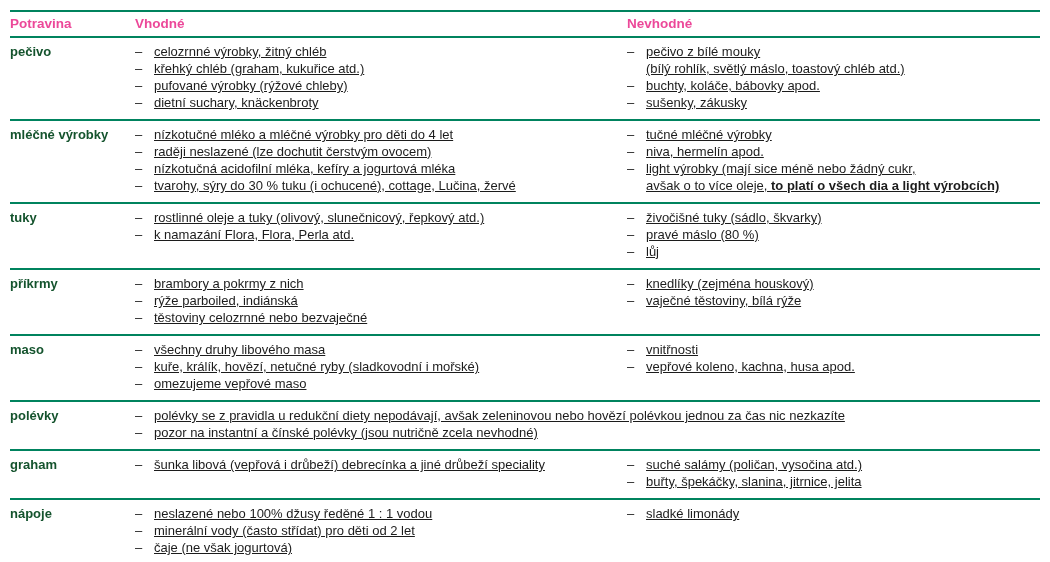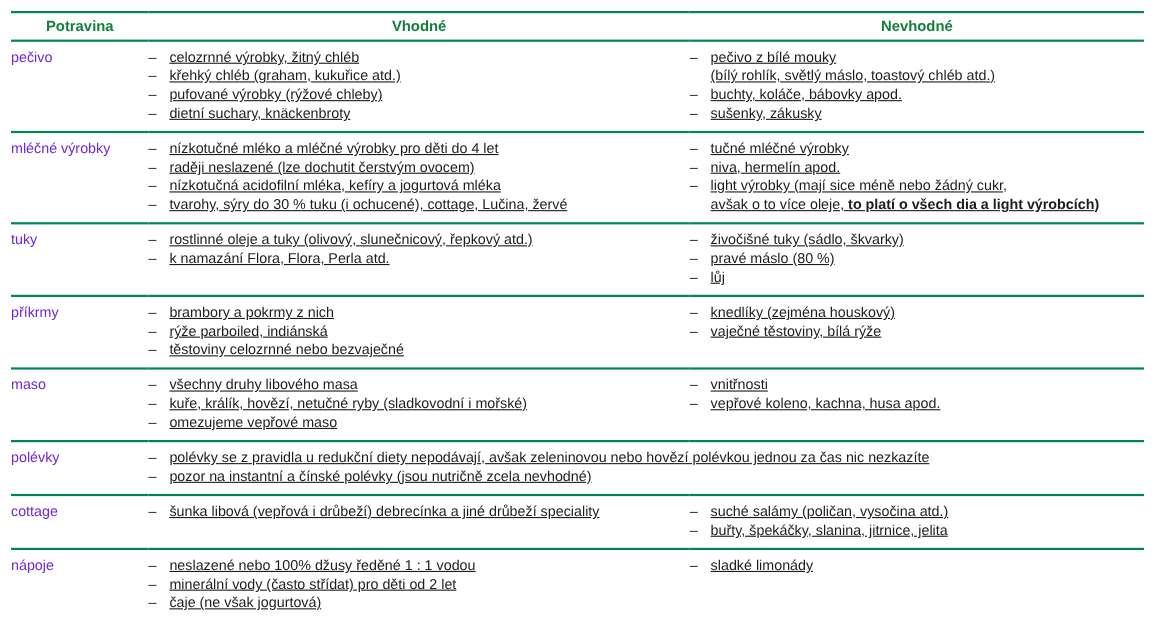--- a/index.html
+++ b/index.html
@@ -20,38 +20,38 @@
   }
   table.food-table {
     border-collapse: collapse;
     table-layout: fixed;
     width: 1030px;
   }
   col.c1 { width: 125px; }
   col.c2 { width: 492px; }
   col.c3 { width: 413px; }
   thead th {
-    text-align: center;
+    text-align: left;
     font-size: 13.5px;
     font-weight: bold;
-    color: #15803d;
+    color: #ec4899;
     padding: 4px 0 5px 0;
     border-top: 2px solid #00835e;
     border-bottom: 2px solid #00835e;
   }
   tbody td {
     vertical-align: top;
     font-size: 13px;
     line-height: 17px;
     padding: 5px 6px 8px 0;
     border-bottom: 2px solid #00835e;
   }
   td.cat {
-    font-weight: normal;
-    color: #6d28d9;
+    font-weight: bold;
+    color: #14532d;
   }
   .item { display: flex; }
   .dash {
     flex: 0 0 19px;
     width: 19px;
   }
   .txt { flex: 1; text-decoration: underline; }
   .txt b { font-weight: bold; }
 </style>
 </head>
@@ -238,21 +238,21 @@
               <span class="dash">–</span>
               <span class="txt"><span>polévky se z pravidla u redukční diety nepodávají, avšak zeleninovou nebo hovězí polévkou jednou za čas nic nezkazíte</span></span>
             </div>
             <div class="item">
               <span class="dash">–</span>
               <span class="txt"><span>pozor na instantní a čínské polévky (jsou nutričně zcela nevhodné)</span></span>
             </div>
           </td>
         </tr>
         <tr>
-          <td class="cat">cottage</td>
+          <td class="cat">graham</td>
           <td class="cell">
             <div class="item">
               <span class="dash">–</span>
               <span class="txt"><span>šunka libová (vepřová i drůbeží) debrecínka a jiné drůbeží speciality</span></span>
             </div>
           </td>
           <td class="cell">
             <div class="item">
               <span class="dash">–</span>
               <span class="txt"><span>suché salámy (poličan, vysočina atd.)</span></span>

